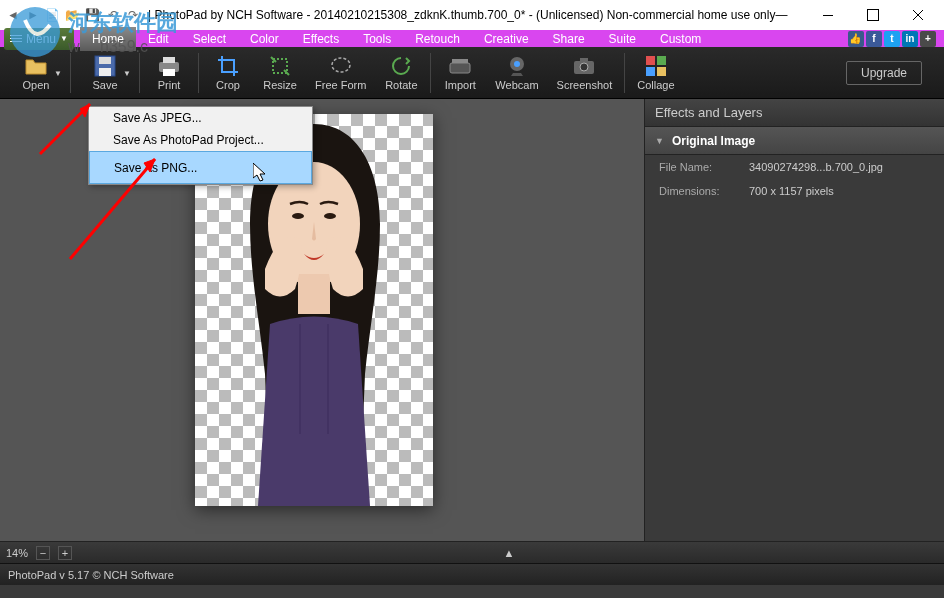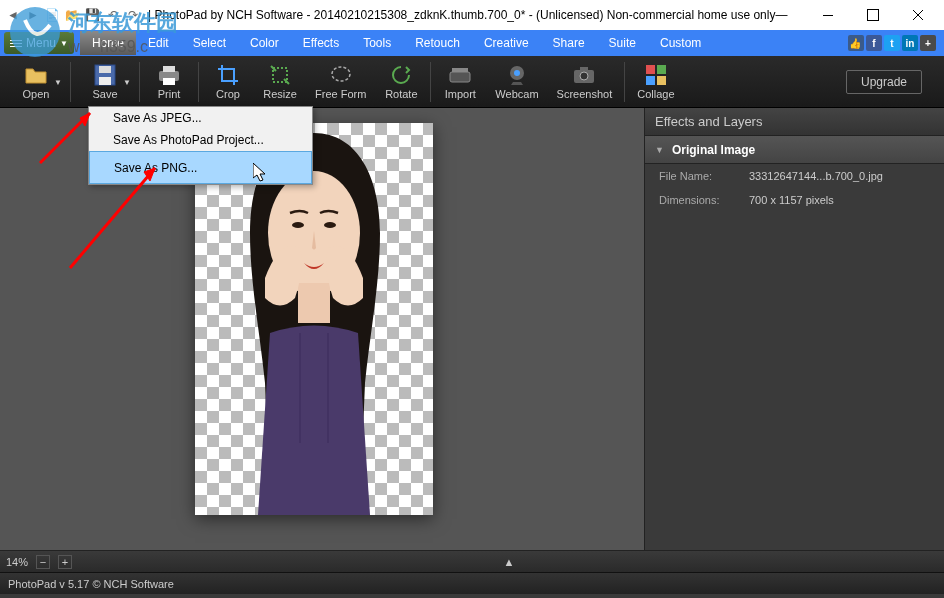--- a/index.html
+++ b/index.html
@@ -10,21 +10,21 @@
 .title-icons { display: flex; gap: 2px; align-items: center; }
 .title-icons .tiny { width: 18px; height: 18px; display: flex; align-items: center; justify-content: center; font-size: 12px; color: #666; }
 .title-text { flex: 1; font-size: 12px; color: #000; margin-left: 6px; white-space: nowrap; overflow: hidden; }
 .win-ctrl { display: flex; }
 .win-btn { width: 45px; height: 30px; display: flex; align-items: center; justify-content: center; font-size: 11px; color: #000; }
 .win-btn.min::after { content: ""; width: 10px; border-bottom: 1px solid #000; }
 .win-btn.max::after { content: ""; width: 10px; height: 10px; border: 1px solid #000; }
 .win-btn.close svg { width: 10px; height: 10px; }
 
 
-.menu-bar { height: 26px; background: #3b82f6; display: flex; align-items: center; padding: 0 4px; }
+.menu-bar { height: 17px; background: #d946ef; display: flex; align-items: center; padding: 0 4px; }
 .menu-btn { height: 22px; padding: 0 6px; display: flex; align-items: center; gap: 4px; color: #fff; font-size: 12px; background: linear-gradient(#5a7a3a, #3a5a2a); border-radius: 3px; margin-right: 6px; }
 .menu-btn .ham { display: flex; flex-direction: column; gap: 2px; }
 .menu-btn .ham span { width: 12px; height: 1px; background: #fff; }
 .menu-btn .chev { font-size: 8px; }
 .menu-item { padding: 0 12px; color: #fff; font-size: 12px; height: 24px; display: flex; align-items: center; }
 .menu-item.active { background: linear-gradient(#8a8a8a, #5a5a5a); }
 .menu-spacer { flex: 1; }
 .social { display: flex; gap: 2px; align-items: center; padding-right: 4px; }
 .social .sq { width: 16px; height: 16px; border-radius: 2px; display: flex; align-items: center; justify-content: center; font-size: 10px; color: #fff; font-weight: bold; }
 .thumb { background: #3a5a8a; }
@@ -320,21 +320,21 @@
   <div class="right-panel">
     <div class="panel-header">
         <span>Effects and Layers</span>
       </div>
     <div class="section-header">
       <span class="tri">▼</span>
       <span>Original Image</span>
     </div>
     <div class="info-row">
       <div class="info-label">File Name:</div>
-      <div class="info-val">33312647144...b.700_0.jpg</div>
+      <div class="info-val">34090274298...b.700_0.jpg</div>
     </div>
     <div class="info-row">
       <div class="info-label">Dimensions:</div>
       <div class="info-val">700 x 1157 pixels</div>
     </div>
   </div>
 </div>
 
 <div class="dropdown">
   <div class="dd-item">

